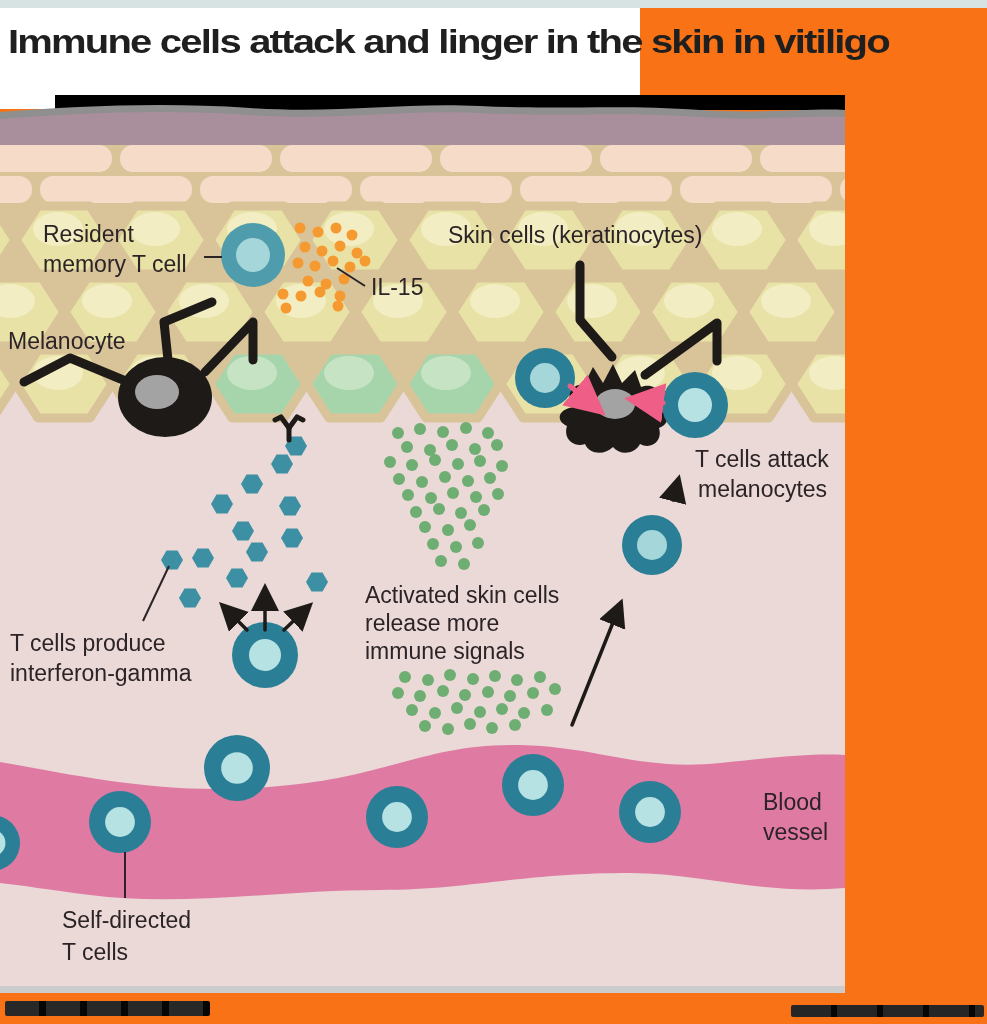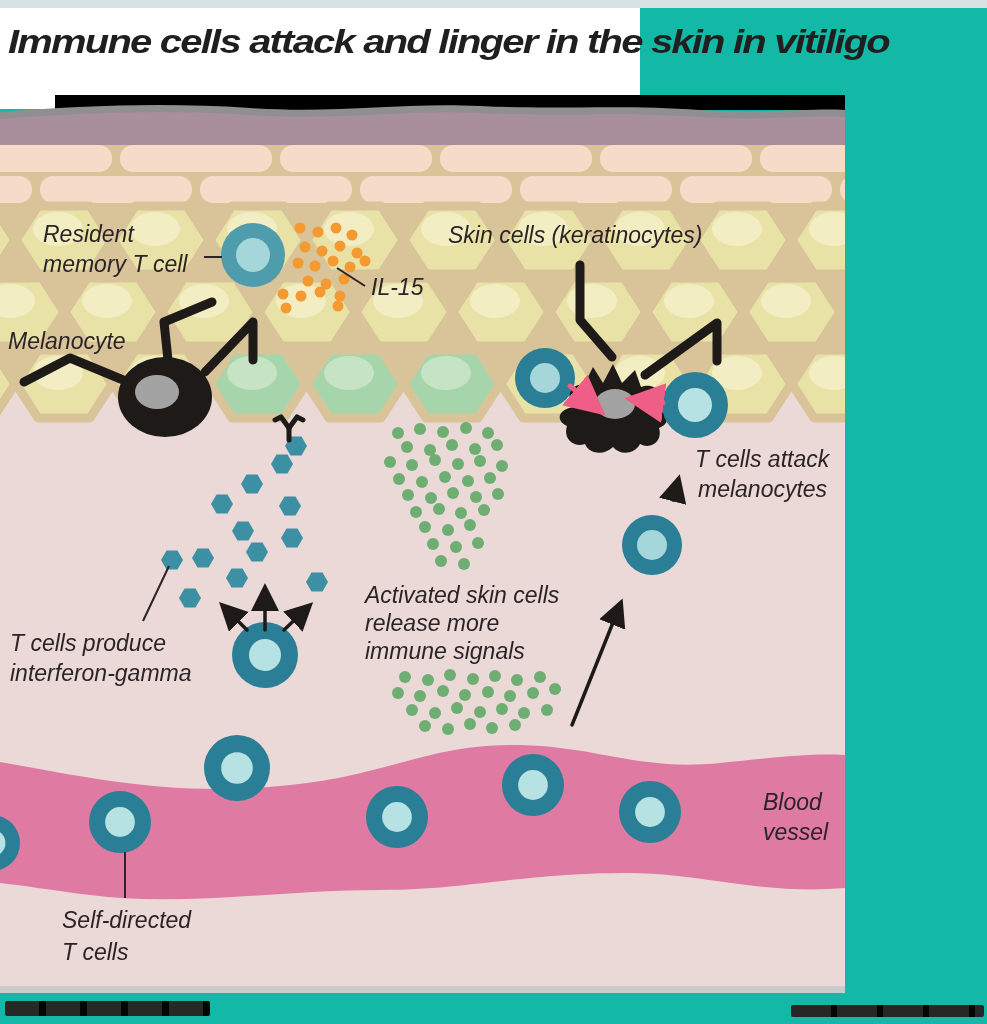--- a/index.html
+++ b/index.html
@@ -1,17 +1,17 @@
 <!DOCTYPE html>
 <html><head>
 <meta charset="utf-8">
 <style>
   html,body{margin:0;padding:0;background:#000;}
-  #stage{position:relative;width:987px;height:1024px;background:#14b8a6;overflow:hidden;
-         font-family:"Liberation Sans",sans-serif;font-style:italic;}
+  #stage{position:relative;width:987px;height:1024px;background:#f97316;overflow:hidden;
+         font-family:"Liberation Sans",sans-serif;}
   #top-strip{position:absolute;left:0;top:0;width:987px;height:8px;background:#d7e3e3;}
   #title-panel{position:absolute;left:0;top:8px;width:640px;height:88px;background:#ffffff;}
   .title{position:absolute;left:8px;top:22px;width:987px;white-space:nowrap;
          font-size:40px;font-weight:700;letter-spacing:-1.8px;color:#1f1f1f;
          transform:scaleY(0.85);transform-origin:0 0;}
   #scene{position:absolute;left:0;top:95px;}
   svg text{font-family:"Liberation Sans",sans-serif;font-size:23px;fill:#2b2326;}
   .smudge{position:absolute;border-radius:2px;}
   #smudge-l{left:5px;top:1001px;width:205px;height:15px;
     background:repeating-linear-gradient(90deg,#282828 0 34px,#060606 34px 41px);}

